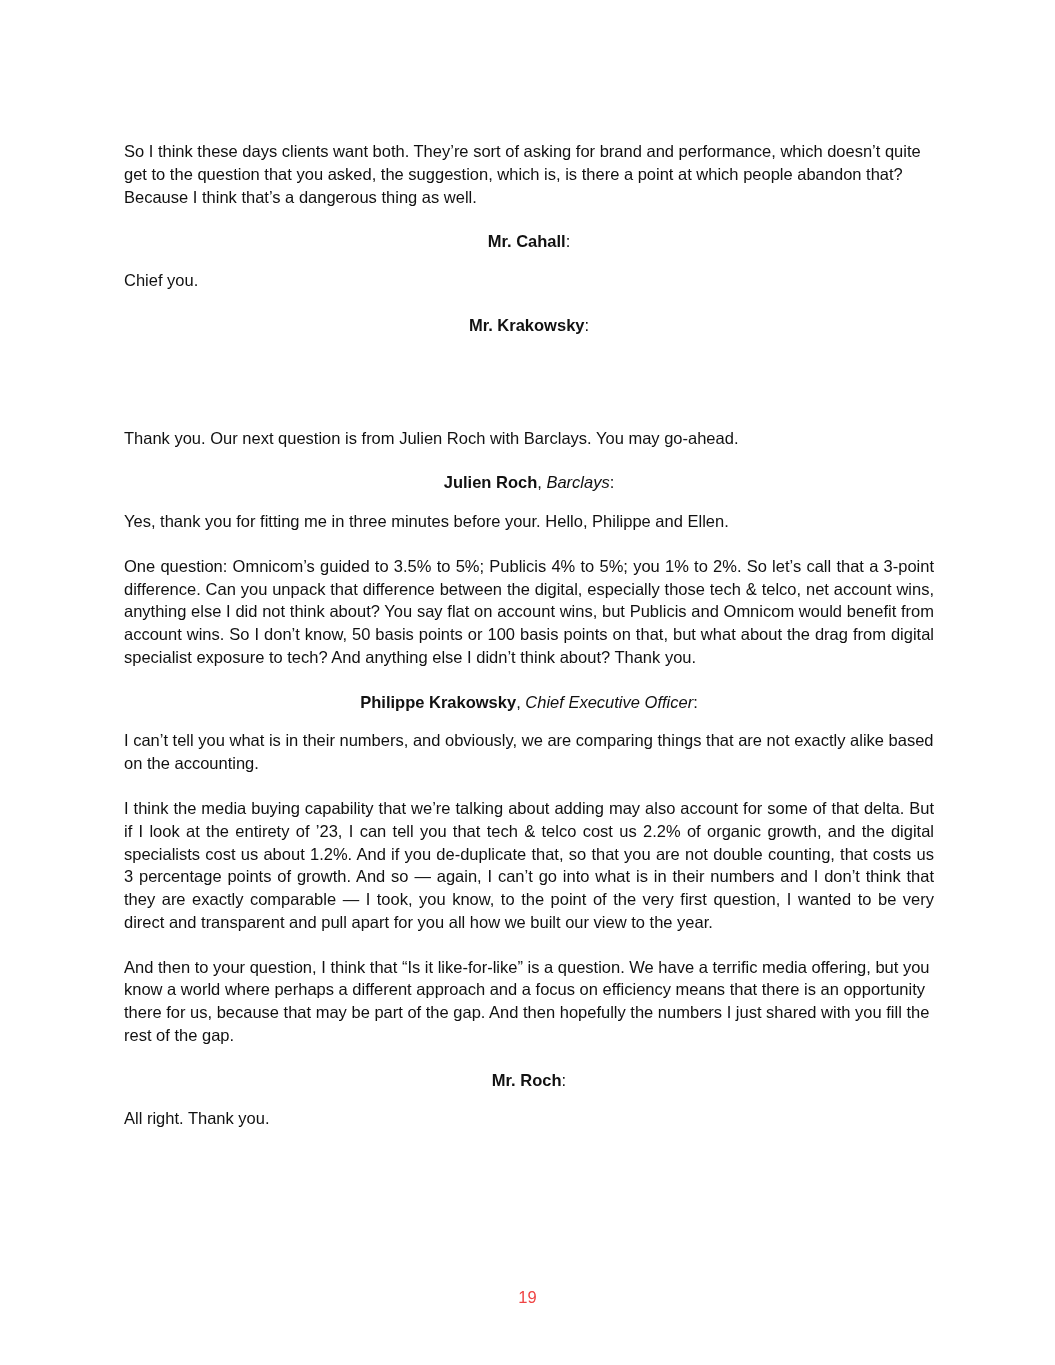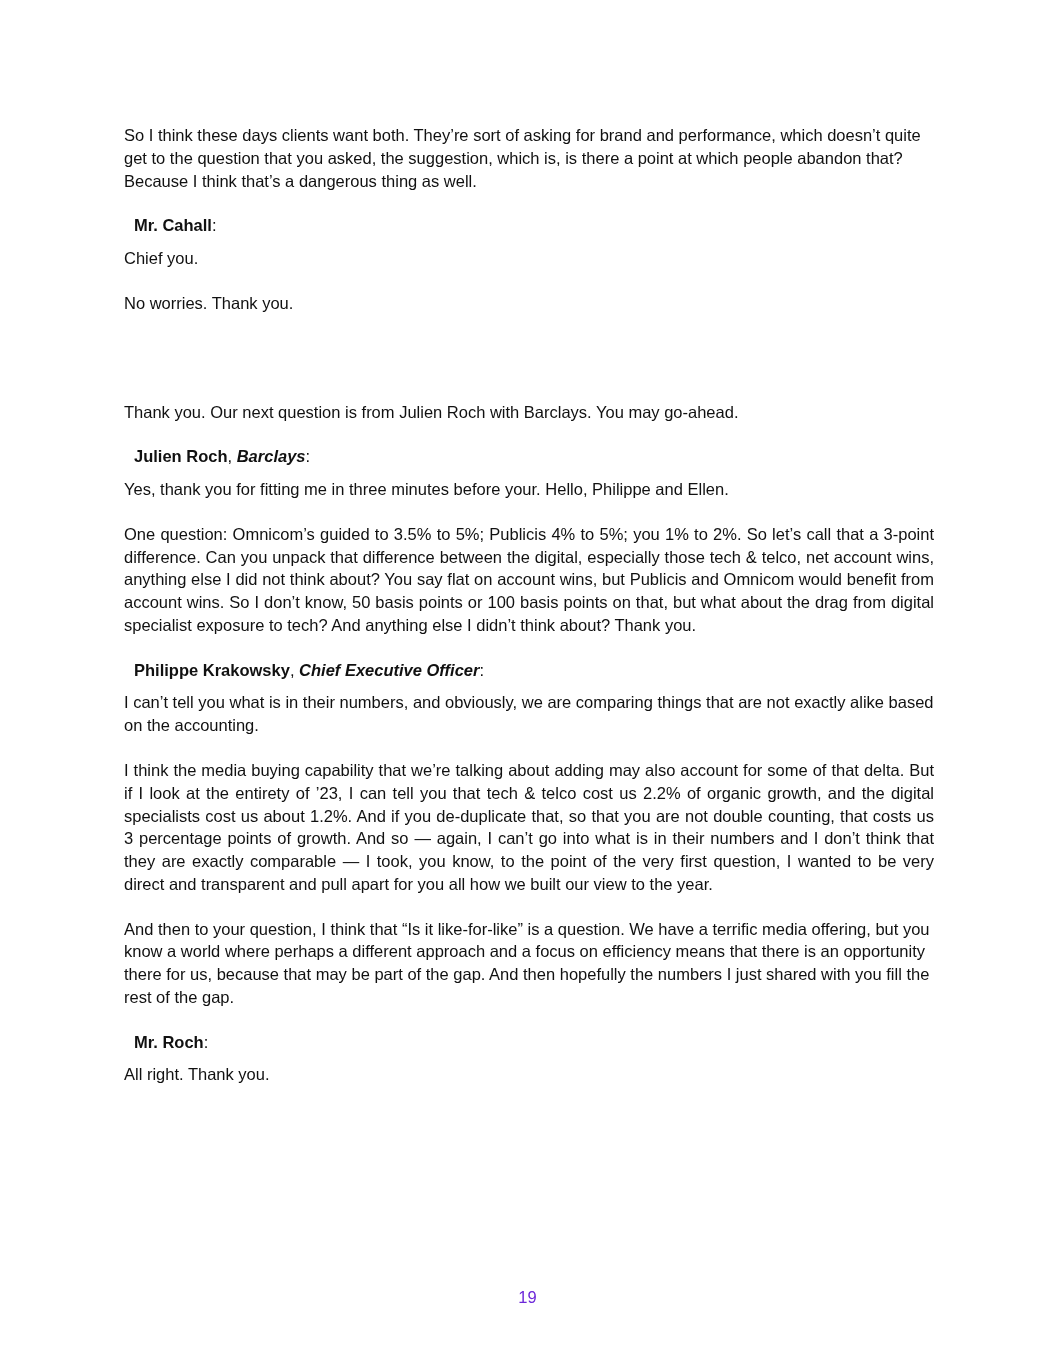--- a/index.html
+++ b/index.html
@@ -15,48 +15,48 @@
   }
   .content {
     position: absolute;
     left: 124px;
     top: 124px;
     width: 810px;
     font-size: 16.5px;
     line-height: 1.38;
   }
   .content p { margin: 0 0 22px 0; }
-  p.speaker { margin: 10px; }
+  p.speaker { margin: 10px; text-align: center; }
   p.speaker .name { font-weight: bold; }
-  p.speaker .role { font-style: italic; font-weight: bold; }
-  p.body { margin-top: 0; }
+  p.speaker .role { font-style: italic; }
+  p.body { margin-top: 16px; }
   p.justify { text-align: justify; }
   .section-gap { height: 64px; }
   .page-number {
     position: absolute;
     left: 0;
     right: 0;
     bottom: 58px;
     text-align: center;
     font-size: 16.5px;
-    color: #6d28d9;
+    color: #ef4444;
   }
 </style>
 </head>
 <body>
 
 <div class="page">
   <div class="content">
 
     <p class="body">So I think these days clients want both. They’re sort of asking for brand and performance, which doesn’t quite get to the question that you asked, the suggestion, which is, is there a point at which people abandon that? Because I think that’s a dangerous thing as well.</p>
 
     <p class="speaker"><span class="name">Mr. Cahall</span><span></span><span class="role"></span><span>:</span></p>
     <p class="body">Chief you.</p>
 
-    <p class="body">No worries. Thank you.</p>
+    <p class="speaker"><span class="name">Mr. Krakowsky</span><span></span><span class="role"></span><span>:</span></p>
 
     <div class="section-gap"></div>
 
     <p class="body">Thank you. Our next question is from Julien Roch with Barclays. You may go-ahead.</p>
 
     <p class="speaker"><span class="name">Julien Roch</span><span>, </span><span class="role">Barclays</span><span>:</span></p>
     <p class="body">Yes, thank you for fitting me in three minutes before your. Hello, Philippe and Ellen.</p>
 
     <p class="body justify">One question: Omnicom’s guided to 3.5% to 5%; Publicis 4% to 5%; you 1% to 2%. So let’s call that a 3-point difference. Can you unpack that difference between the digital, especially those tech &amp; telco, net account wins, anything else I did not think about? You say flat on account wins, but Publicis and Omnicom would benefit from account wins. So I don’t know, 50 basis points or 100 basis points on that, but what about the drag from digital specialist exposure to tech? And anything else I didn’t think about? Thank you.</p>
 

